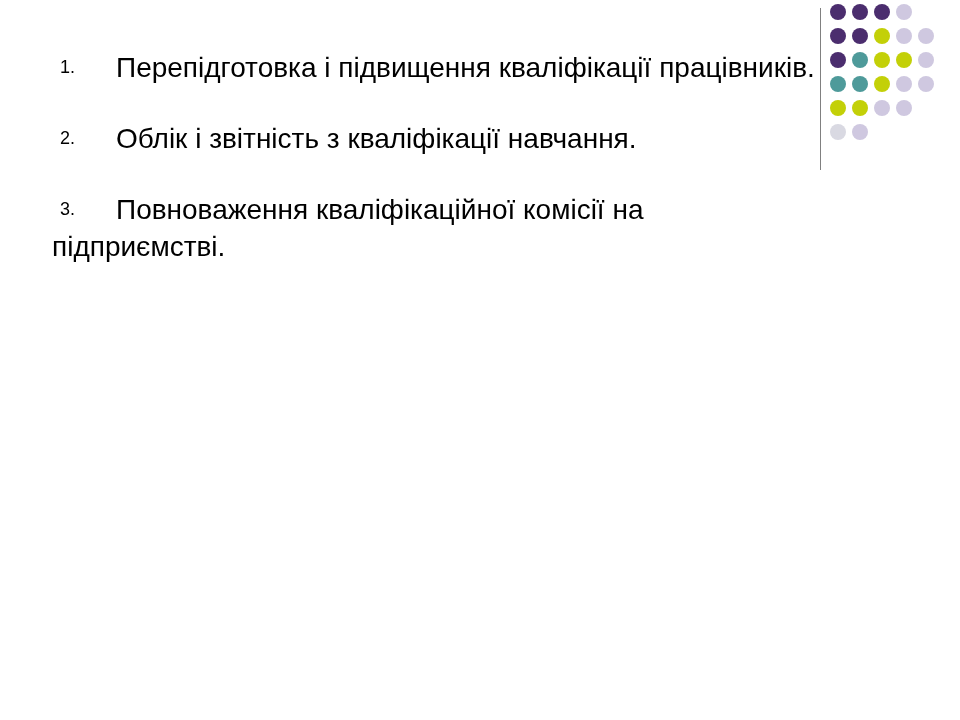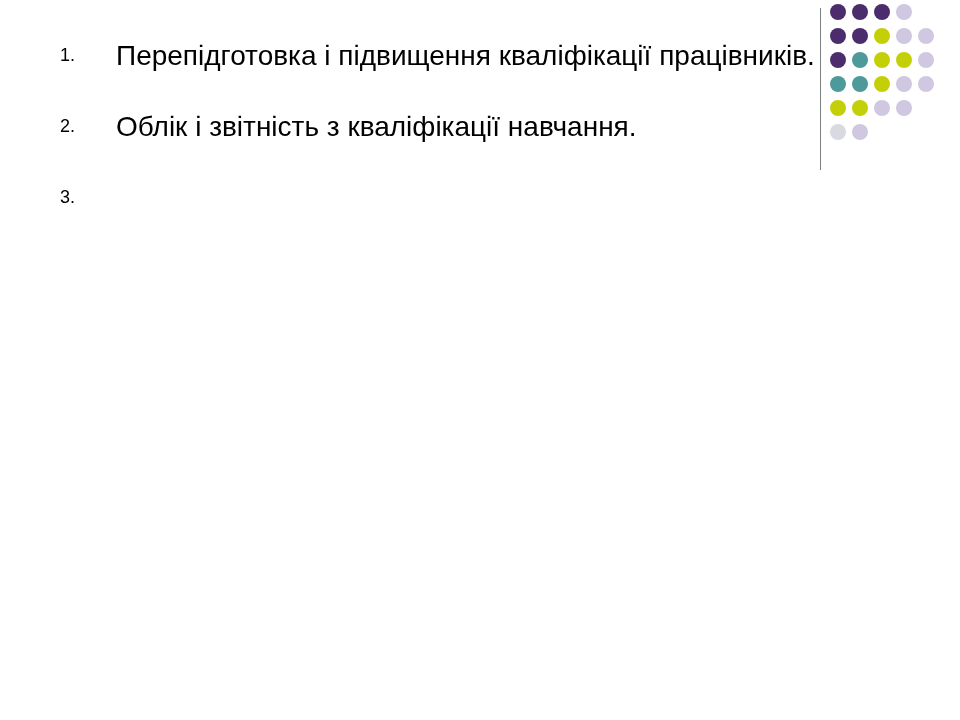--- a/index.html
+++ b/index.html
@@ -68,20 +68,21 @@
   }
   .marker {
     position: absolute;
     left: 8px;
     top: 6px;
     font-size: 18px;
     color: #000000;
   }
   .item-text {
     display: block;
+    margin-top: 12px;
   }
   .wrap-out {
     margin-left: -64px;
     display: block;
   }
 </style>
 </head>
 <body>
 
 <div class="slide">
@@ -125,18 +126,20 @@
         <span class="item-text">Перепідготовка і підвищення кваліфікації працівників.</span>
       </li>
 
       <li class="item">
         <span class="marker">2.</span>
         <span class="item-text">Облік і звітність з кваліфікації навчання.</span>
       </li>
 
       <li class="item">
         <span class="marker">3.</span>
+        <span class="item-text">Повноваження кваліфікаційної комісії на</span>
+        <span class="wrap-out">підприємстві.</span>
       </li>
 
     </ol>
   </div>
 
 </div>
 
 </body></html>

